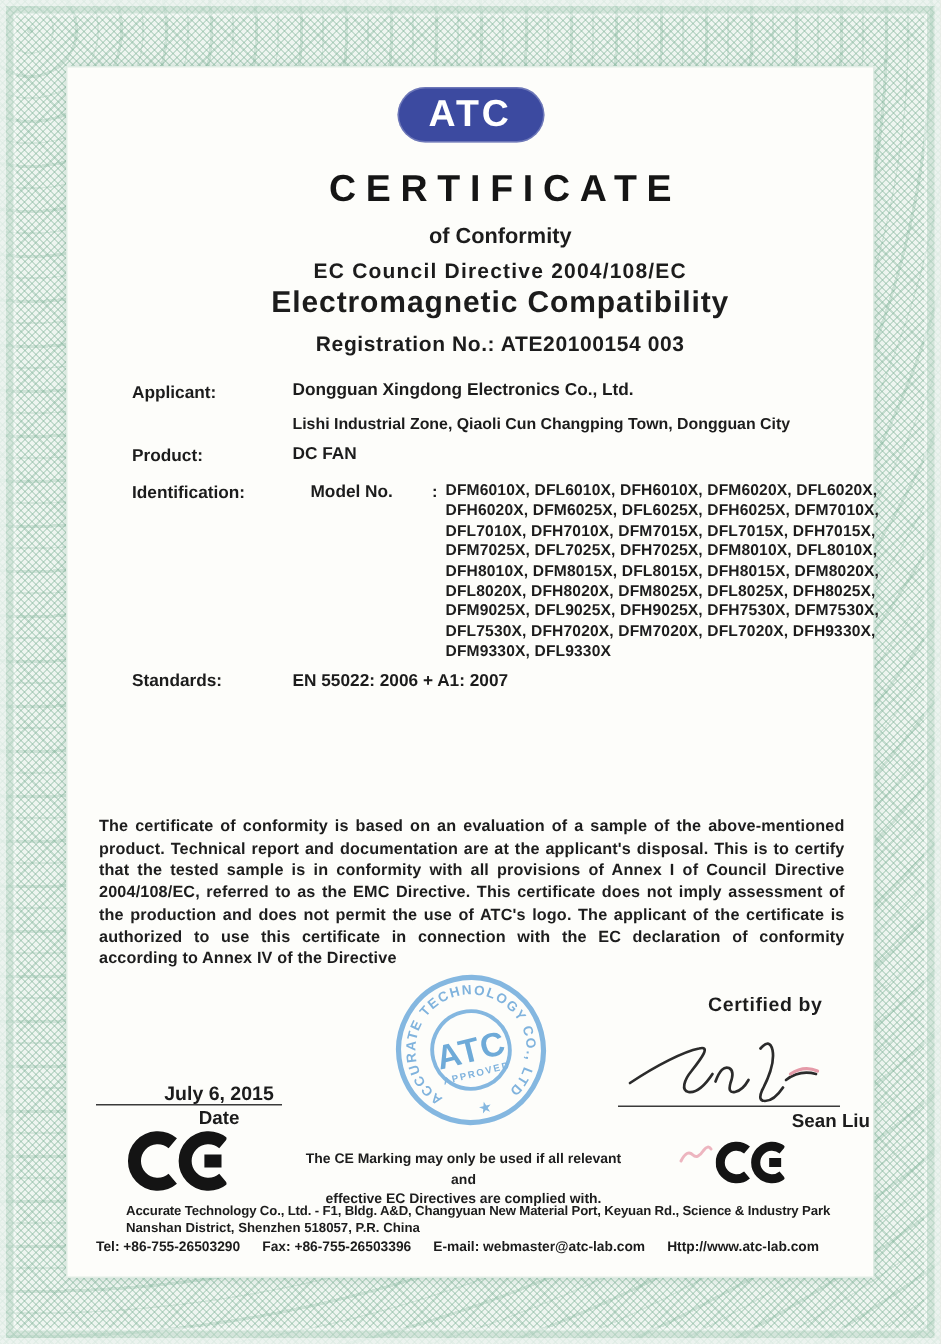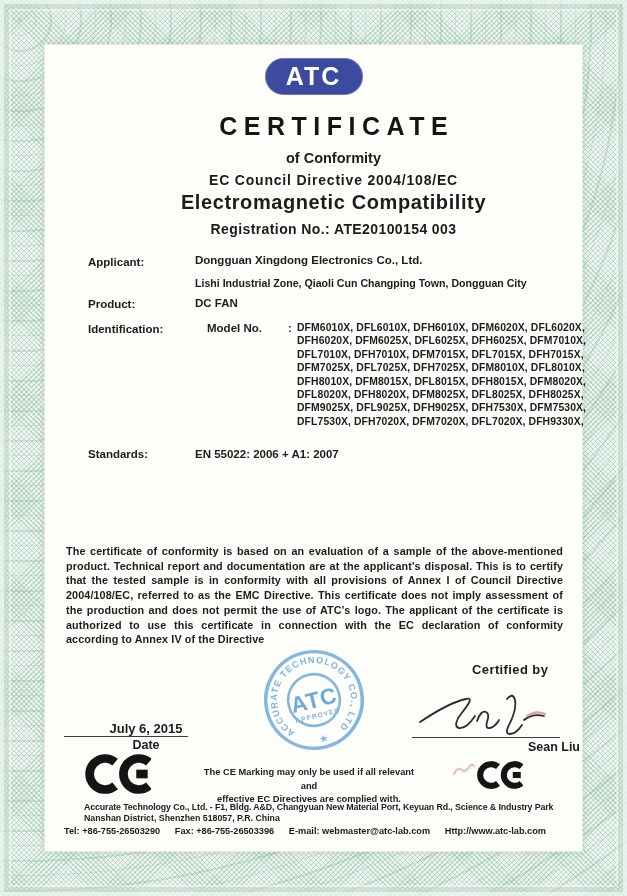--- a/index.html
+++ b/index.html
@@ -95,20 +95,21 @@
   <div class="abs model-colon b">:</div>
   <div class="abs models b">
     <div>DFM6010X, DFL6010X, DFH6010X, DFM6020X, DFL6020X,</div>
     <div>DFH6020X, DFM6025X, DFL6025X, DFH6025X, DFM7010X,</div>
     <div>DFL7010X, DFH7010X, DFM7015X, DFL7015X, DFH7015X,</div>
     <div>DFM7025X, DFL7025X, DFH7025X, DFM8010X, DFL8010X,</div>
     <div>DFH8010X, DFM8015X, DFL8015X, DFH8015X, DFM8020X,</div>
     <div>DFL8020X, DFH8020X, DFM8025X, DFL8025X, DFH8025X,</div>
     <div>DFM9025X, DFL9025X, DFH9025X, DFH7530X, DFM7530X,</div>
     <div>DFL7530X, DFH7020X, DFM7020X, DFL7020X, DFH9330X,</div>
+    <div>DFM9330X, DFL9330X</div>
   </div>
 
   <div class="abs flabel lbl-standards b">Standards:</div>
   <div class="abs fvalue std1 b">EN 55022: 2006 + A1: 2007</div>
 
   <div class="abs paragraph">The certificate of conformity is based on an evaluation of a sample of the above-mentioned product. Technical report and documentation are at the applicant's disposal. This is to certify that the tested sample is in conformity with all provisions of Annex I of Council Directive 2004/108/EC, referred to as the EMC Directive. This certificate does not imply assessment of the production and does not permit the use of ATC's logo. The applicant of the certificate is authorized to use this certificate in connection with the EC declaration of conformity according to Annex IV of the Directive</div>
 
   <svg class="abs stamp" viewBox="0 0 130 130">
     <defs>
       <path id="ringPath" d="M65,108 a43,43 0 1 1 0.01,0" fill="none"></path>

